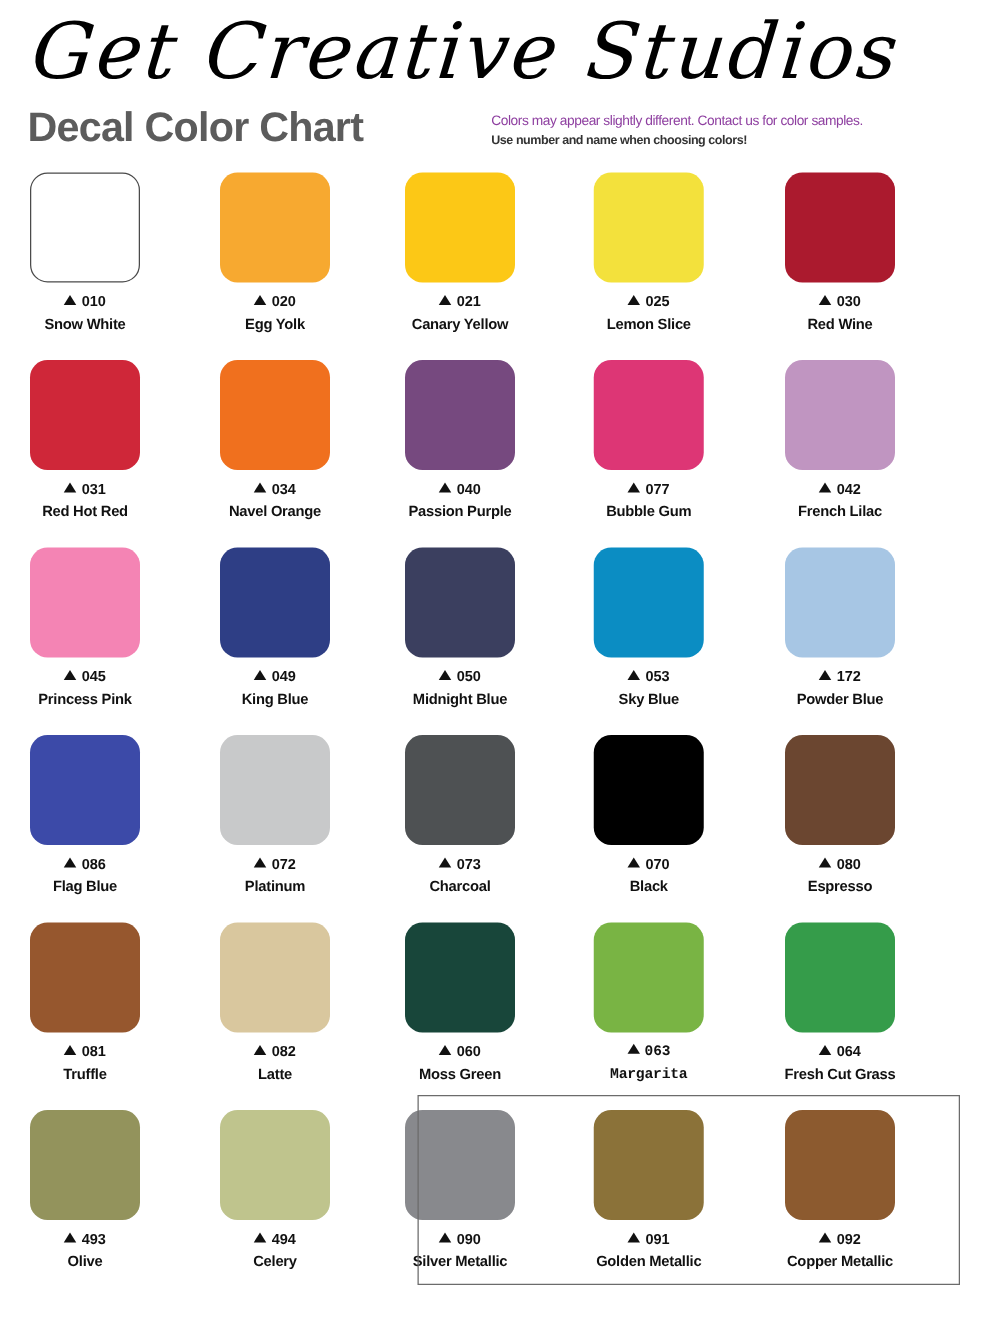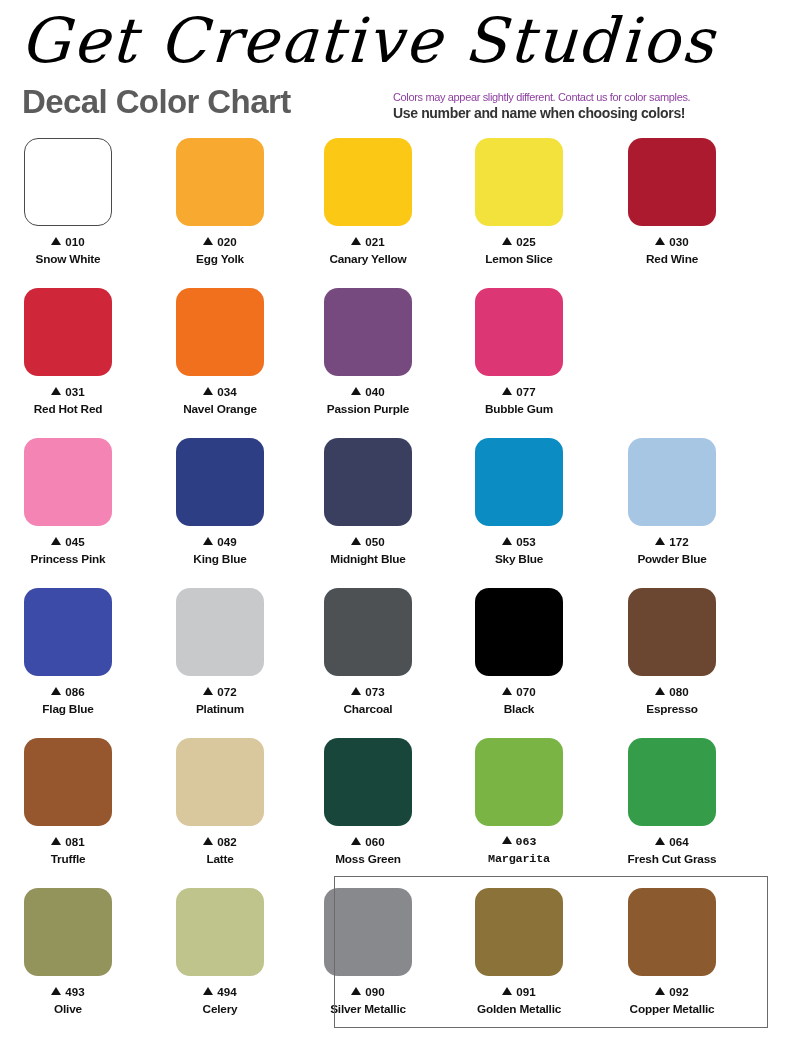--- a/index.html
+++ b/index.html
@@ -54,21 +54,21 @@
   }
   .notice-line1 {
     font-size: 11px;
     font-weight: normal;
     color: #8e3fa0;
     line-height: 16px;
     letter-spacing: -0.35px;
     white-space: nowrap;
   }
   .notice-line2 {
-    font-size: 14px;
+    font-size: 10px;
     font-weight: bold;
     color: #333333;
     line-height: 16px;
     letter-spacing: -0.35px;
     white-space: nowrap;
   }
 
   
   #grid {
     position: absolute;
@@ -201,20 +201,25 @@
       <div class="swatch-cell" style="left: 292px;">
         <div class="swatch-chip" style="background: rgb(118, 73, 127);"></div>
         <div class="swatch-code"><span class="tri"></span><span>040</span></div>
         <div class="swatch-name">Passion Purple</div>
       </div>
       <div class="swatch-cell" style="left: 443px;">
         <div class="swatch-chip" style="background: rgb(221, 54, 117);"></div>
         <div class="swatch-code"><span class="tri"></span><span>077</span></div>
         <div class="swatch-name">Bubble Gum</div>
       </div>
+      <div class="swatch-cell" style="left: 596px;">
+        <div class="swatch-chip" style="background: rgb(192, 149, 193);"></div>
+        <div class="swatch-code"><span class="tri"></span><span>042</span></div>
+        <div class="swatch-name">French Lilac</div>
+      </div>
     </div>
     <div class="swatch-row">
       <div class="swatch-cell" style="left: -8px;">
         <div class="swatch-chip" style="background: rgb(244, 132, 180);"></div>
         <div class="swatch-code"><span class="tri"></span><span>045</span></div>
         <div class="swatch-name">Princess Pink</div>
       </div>
       <div class="swatch-cell" style="left: 144px;">
         <div class="swatch-chip" style="background: rgb(46, 62, 133);"></div>
         <div class="swatch-code"><span class="tri"></span><span>049</span></div>

